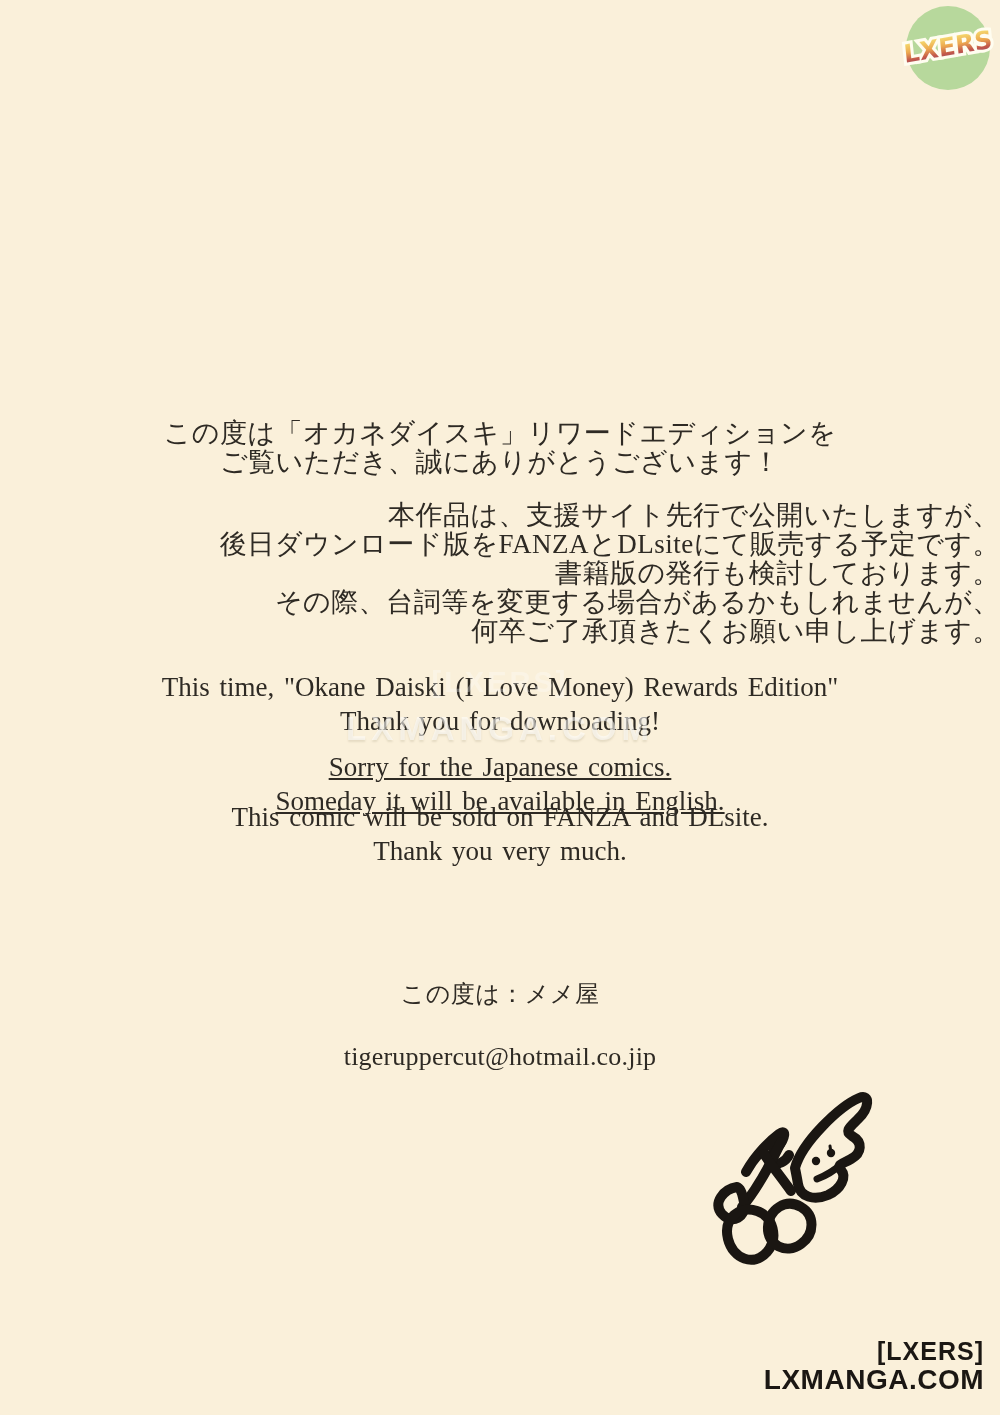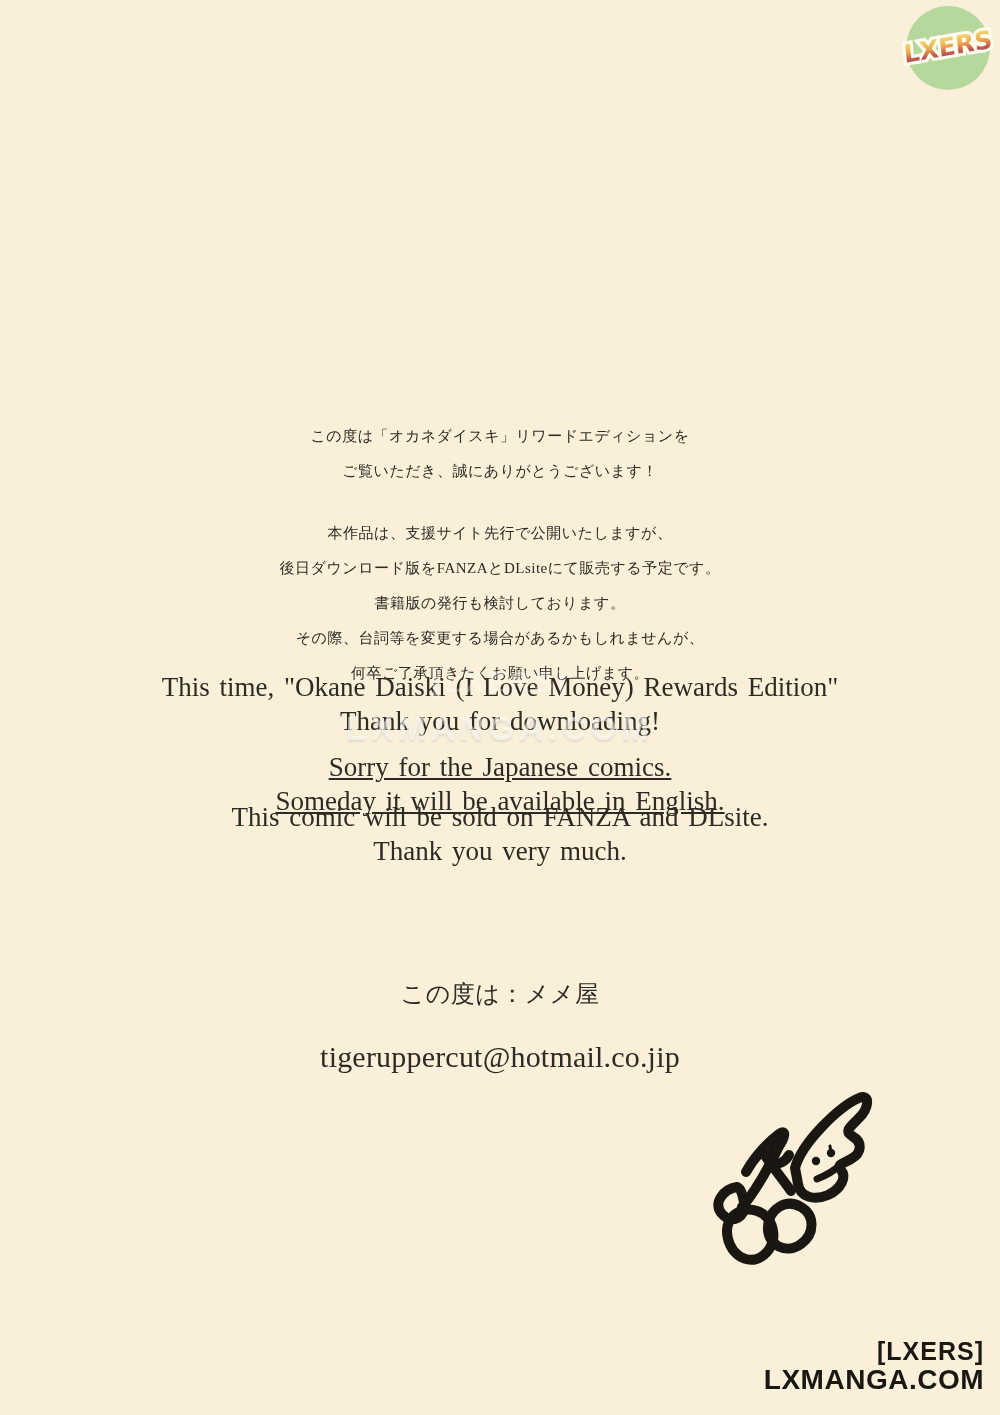--- a/index.html
+++ b/index.html
@@ -5,41 +5,41 @@
   html,body{margin:0;padding:0;}
   body{background:#e8e0cc;font-family:"Liberation Serif","DejaVu Serif",serif;}
   .page{
     position:relative;width:1000px;height:1415px;margin:0 auto;
     background:var(--bg,#faf0da);overflow:hidden;color:var(--ink-text,#2e2a24);
   }
   .text-block{
     position:absolute;left:0;width:1000px;text-align:center;
     white-space:pre-line;
   }
-  .jp{font-size:15px;line-height:35px;letter-spacing:0.5px;}
+  .jp{font-size:27px;line-height:29px;letter-spacing:0.5px;}
   .en{font-size:27px;line-height:34px;word-spacing:3px;}
   
   .logo{position:absolute;left:906px;top:6px;width:84px;height:84px;border-radius:50%;
     background:var(--logo-circle,#b7d89c);}
   .logo-text{position:absolute;left:50%;top:50%;
     transform:translate(-50%,-54%) rotate(-10deg) skewX(-4deg);
     font-family:"DejaVu Sans",sans-serif;font-weight:bold;font-size:25px;
     white-space:nowrap;letter-spacing:0px;}
   .logo-stroke{-webkit-text-stroke:6px #fffdf0;color:#fffdf0;}
   .logo-fill{background:linear-gradient(180deg,#f7e878 5%,#eda94f 45%,#c2574a 72%,#8a4a72 100%);
     -webkit-background-clip:text;background-clip:text;color:transparent;}
   
   .wm{position:absolute;left:0;width:1000px;text-align:center;
     font-family:"Liberation Sans","DejaVu Sans",sans-serif;font-weight:bold;}
   .wm1{top:666px;font-size:29px;letter-spacing:3px;color:rgba(255,255,255,0.30);}
   .wm2{top:710px;font-size:33px;letter-spacing:5px;color:rgba(255,255,255,0.55);
     text-shadow:0 2px 2px rgba(140,125,95,0.18);}
   
   .credits{font-size:24px;line-height:31px;letter-spacing:0.5px;}
-  .credits .email{font-size:30px;letter-spacing:0.2px;}
+  .credits .email{font-size:26px;letter-spacing:0.2px;}
   
   .sig{position:absolute;left:650px;top:1060px;width:350px;height:250px;
     color:var(--sig-ink,#1a1612);}
   
   .site-credit{position:absolute;right:16px;top:1338px;text-align:right;
     font-family:"Liberation Sans","DejaVu Sans",sans-serif;font-weight:bold;
     color:var(--credit-ink,#1b1713);line-height:1.08;}
   .site-credit .l1{font-size:25px;letter-spacing:1px;}
   .site-credit .l2{font-size:28px;letter-spacing:0.5px;}
 </style>
@@ -49,21 +49,21 @@
 <div class="page">
 
   <div class="logo">
     <span class="logo-text logo-stroke">LXERS</span>
     <span class="logo-text logo-fill">LXERS</span>
   </div>
 
   <div class="text-block jp" style="top:419px;">この度は「オカネダイスキ」リワードエディションを
 ご覧いただき、誠にありがとうございます！</div>
 
-  <div class="text-block jp" style="top:516px;">本作品は、支援サイト先行で公開いたしますが、
+  <div class="text-block jp" style="top:501px;text-align:right;">本作品は、支援サイト先行で公開いたしますが、
 後日ダウンロード版をFANZAとDLsiteにて販売する予定です。
 書籍版の発行も検討しております。
 その際、台詞等を変更する場合があるかもしれませんが、
 何卒ご了承頂きたくお願い申し上げます。</div>
 
   <div class="text-block en" style="top:670px;">This time, "Okane Daiski (I Love Money) Rewards Edition"
 Thank you for downloading!</div>
 
   <div class="text-block en" style="top:750px;text-decoration:underline;">Sorry for the Japanese comics.
 Someday it will be available in English.</div>

